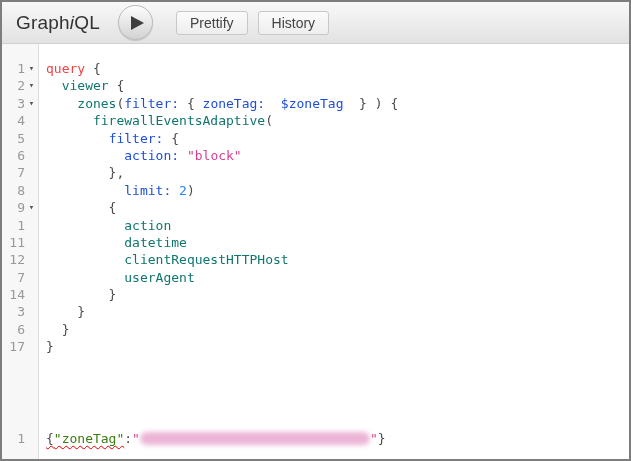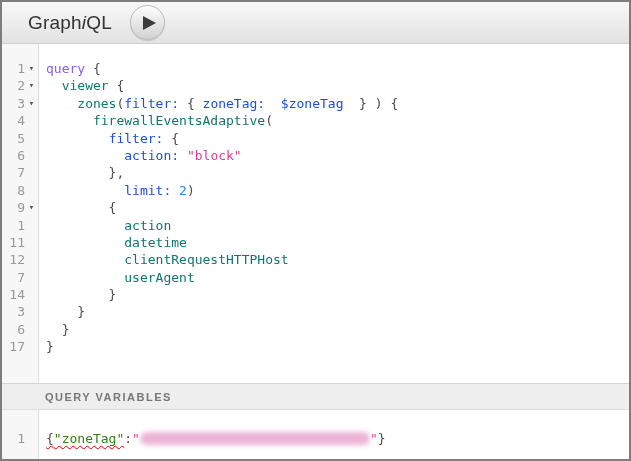--- a/index.html
+++ b/index.html
@@ -6,21 +6,21 @@
   body { background:#fff; font-family:"Liberation Sans", sans-serif; }
   .window{
     width:631px; height:461px; border:2px solid #7d7d7d; background:#fff;
     display:flex; flex-direction:column; overflow:hidden;
   }
   
   .topbar{
     height:42px; flex:0 0 42px;
     background:linear-gradient(#f8f8f8,#e2e2e2);
     border-bottom:1px solid #d0d0d0;
-    display:flex; align-items:center; padding:0 26px;
+    display:flex; align-items:center; padding:0 14px;
   }
   .logo{ font-size:19px; color:#333; letter-spacing:0.2px; white-space:nowrap; }
   .logo em{ font-style:italic; }
   .exec-btn{
     width:35px; height:35px; border-radius:50%;
     background:linear-gradient(#fdfdfd,#d2d2d2);
     border:1px solid #b9b9b9;
     box-shadow:0 1px 0 rgba(255,255,255,.7) inset, 0 1px 1px rgba(0,0,0,.15);
     display:flex; align-items:center; justify-content:center;
     margin-left:18px; cursor:pointer;
@@ -45,21 +45,21 @@
   .gutter{
     flex:0 0 37px; background:#f7f7f7; border-right:1px solid #ddd;
     padding-top:16px; color:#999; overflow:hidden;
   }
   .gline{ height:17.4px; display:flex; align-items:center; }
   .gline .lnum{ flex:1 1 auto; text-align:right; }
   .gline .fold{ flex:0 0 13px; text-align:center; font-size:9px; color:#555; cursor:pointer; }
   .code{ flex:1 1 auto; padding:16px 0 0 7px; white-space:pre; color:#4a4a4a; overflow:hidden; cursor:text; }
   .cline{ height:17.4px; white-space:pre; }
   
-  .tk-kw{ color:#8b5cf6; }
+  .tk-kw{ color:#ef4444; }
   .tk-prop{ color:#0f766e; }
   .tk-attr{ color:#1d4ed8; }
   .tk-var{ color:#1d4ed8; }
   .tk-str{ color:#D64292; }
   .tk-num{ color:#2882F9; }
   .tk-punct{ color:#4a4a4a; }
   .tk-plain{ color:#4a4a4a; }
   .tk-key{ color:#397D13; }
   .sq{
     text-decoration:underline wavy #e60000 1px;
@@ -84,20 +84,24 @@
 </style>
 </head>
 <body>
 
 <div class="window">
 
   <div class="topbar">
     <div class="logo"><span>Graph</span><em>i</em><span>QL</span></div>
     <div class="exec-btn">
       <div class="play-tri"></div>
+    </div>
+    <div class="toolbar">
+      <button class="tb-btn">Prettify</button>
+      <button class="tb-btn">History</button>
     </div>
   </div>
 
   <div class="query-pane">
     <div class="gutter mono" id="query-gutter">
         <div class="gline">
           <span class="lnum">1</span>
           <span class="fold">▾</span>
         </div>
         <div class="gline">
@@ -161,23 +165,20 @@
           <span class="fold"></span>
         </div>
         <div class="gline">
           <span class="lnum">17</span>
           <span class="fold"></span>
         </div>
       </div>
     <div class="code mono" id="query-code"><div class="cline"><span class="tk-kw">query</span><span class="tk-punct"> {</span></div><div class="cline"><span class="tk-plain">  </span><span class="tk-prop">viewer</span><span class="tk-punct"> {</span></div><div class="cline"><span class="tk-plain">    </span><span class="tk-prop">zones</span><span class="tk-punct">(</span><span class="tk-attr">filter:</span><span class="tk-punct"> { </span><span class="tk-attr">zoneTag:</span><span class="tk-plain">  </span><span class="tk-var">$zoneTag</span><span class="tk-punct">  } ) {</span></div><div class="cline"><span class="tk-plain">      </span><span class="tk-prop">firewallEventsAdaptive</span><span class="tk-punct">(</span></div><div class="cline"><span class="tk-plain">        </span><span class="tk-attr">filter:</span><span class="tk-punct"> {</span></div><div class="cline"><span class="tk-plain">          </span><span class="tk-attr">action:</span><span class="tk-plain"> </span><span class="tk-str">"block"</span></div><div class="cline"><span class="tk-punct">        },</span></div><div class="cline"><span class="tk-plain">          </span><span class="tk-attr">limit:</span><span class="tk-plain"> </span><span class="tk-num">2</span><span class="tk-punct">)</span></div><div class="cline"><span class="tk-punct">        {</span></div><div class="cline"><span class="tk-plain">          </span><span class="tk-prop">action</span></div><div class="cline"><span class="tk-plain">          </span><span class="tk-prop">datetime</span></div><div class="cline"><span class="tk-plain">          </span><span class="tk-prop">clientRequestHTTPHost</span></div><div class="cline"><span class="tk-plain">          </span><span class="tk-prop">userAgent</span></div><div class="cline"><span class="tk-punct">        }</span></div><div class="cline"><span class="tk-punct">    }</span></div><div class="cline"><span class="tk-punct">  }</span></div><div class="cline"><span class="tk-punct">}</span></div></div>
   </div>
 
-  <div class="vars-title">
-    <span>QUERY VARIABLES</span>
-  </div>
 
   <div class="vars-pane">
     <div class="gutter mono" id="vars-gutter">
         <div class="gline">
           <span class="lnum">1</span>
           <span class="fold"></span>
         </div>
       </div>
     <div class="code mono" id="vars-code"><div class="cline"><span class="tk-punct sq">{</span><span class="tk-key sq">"zoneTag"</span><span class="tk-punct">:</span><span class="tk-str">"</span><span class="redacted"></span><span class="tk-str">"</span><span class="tk-punct">}</span></div></div>
   </div>

